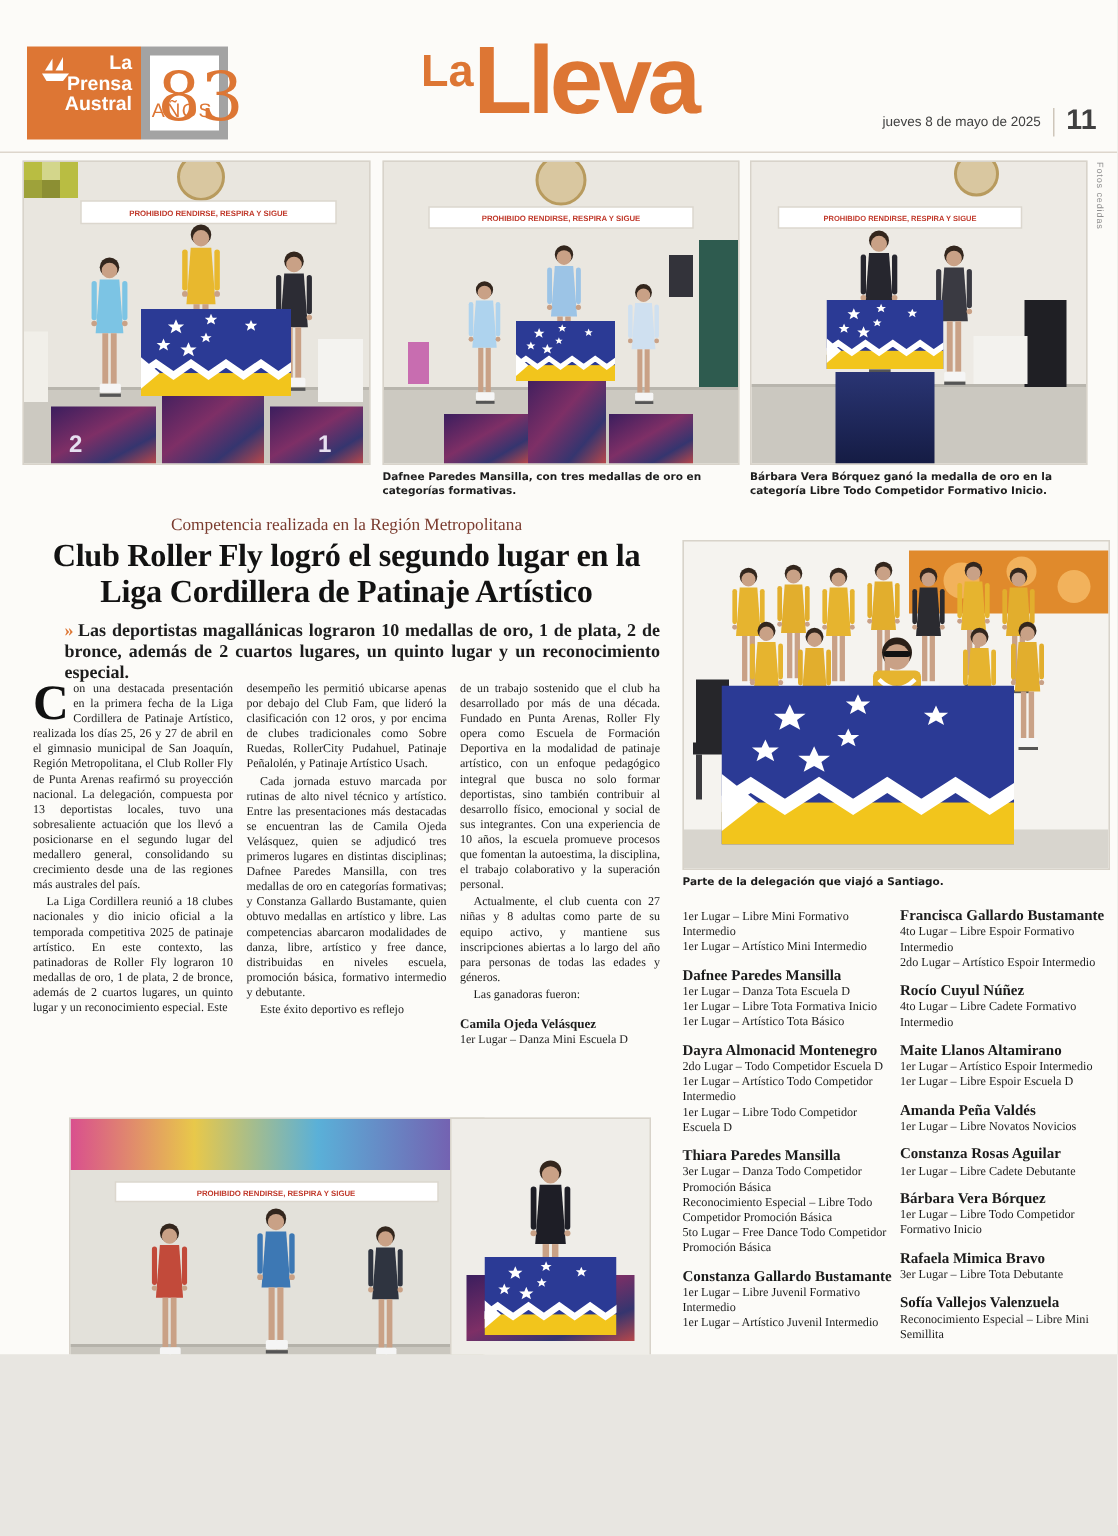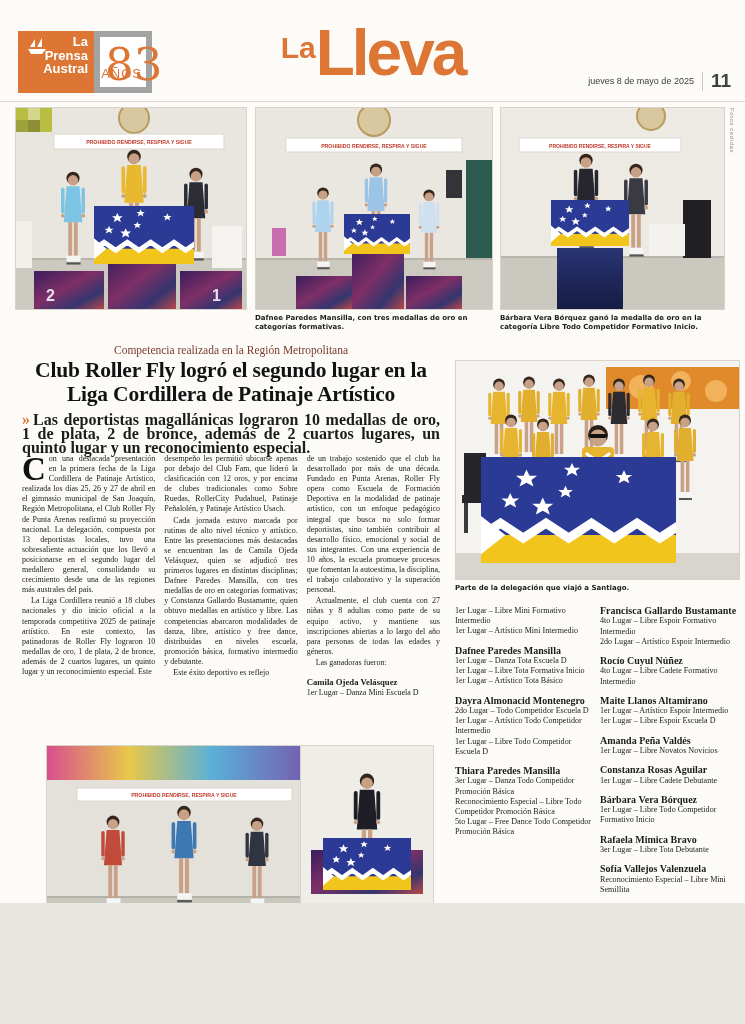--- a/index.html
+++ b/index.html
@@ -26,21 +26,21 @@
   
   figure{margin:0;position:absolute;}
   figure svg{display:block;border:1px solid #d8d3ca;background:#e9e6df;}
   figcaption{font-family:"DejaVu Sans",sans-serif;font-weight:bold;font-size:7px;line-height:9px;color:#1d1d1d;margin-top:4px;}
   .credit{position:absolute;left:729px;top:108px;height:110px;writing-mode:vertical-rl;
           font-family:"Liberation Sans",sans-serif;font-size:6px;color:#8d8d8d;letter-spacing:.6px;}
   
   .ahead{position:absolute;left:22px;top:344px;width:418px;text-align:center;}
   .kicker{font-size:11.5px;color:#7a3b2e;margin-bottom:2px;}
   .headline{font-size:21.5px;line-height:24px;font-weight:bold;color:#121212;letter-spacing:-.2px;}
-  .deck{margin-top:7px;text-align:justify;font-size:16px;line-height:14px;font-weight:bold;color:#1c1c1c;}
+  .deck{margin-top:7px;text-align:justify;font-size:12px;line-height:14px;font-weight:bold;color:#1c1c1c;margin-left:21px;}
   .deck .mark{color:#dd7634;padding-right:3px;}
   
   .cols{position:absolute;left:22px;top:454px;width:418px;height:291px;display:flex;gap:9px;overflow:hidden;}
   .col{flex:1;font-size:8px;line-height:10.1px;text-align:justify;color:#1b1b1b;}
   .col p{margin:0;}
   .col p+p{text-indent:9px;margin-top:1px;}
   .dc{float:left;font-size:33px;line-height:26px;font-weight:bold;padding:2px 3px 0 0;color:#111;}
   .lead-name{font-weight:bold;font-size:8.7px;margin-top:9px;}
   .lead-res{margin-top:1px;}
   
@@ -271,20 +271,25 @@
       <div class="wres">2do Lugar – Todo Competidor Escuela D</div>
       <div class="wres">1er Lugar – Artístico Todo Competidor Intermedio</div>
       <div class="wres">1er Lugar – Libre Todo Competidor Escuela D</div>
     </div>
     <div class="wblock">
       <div class="wname">Thiara Paredes Mansilla</div>
       <div class="wres">3er Lugar – Danza Todo Competidor Promoción Básica</div>
       <div class="wres">Reconocimiento Especial – Libre Todo Competidor Promoción Básica</div>
       <div class="wres">5to Lugar – Free Dance Todo Competidor Promoción Básica</div>
     </div>
+    <div class="wblock">
+      <div class="wname">Constanza Gallardo Bustamante</div>
+      <div class="wres">1er Lugar – Libre Juvenil Formativo Intermedio</div>
+      <div class="wres">1er Lugar – Artístico Juvenil Intermedio</div>
+    </div>
   </div>
 
   <div class="wcol" style="left:600px;width:138px;">
     <div class="wblock">
       <div class="wname">Francisca Gallardo Bustamante</div>
       <div class="wres">4to Lugar – Libre Espoir Formativo Intermedio</div>
       <div class="wres">2do Lugar – Artístico Espoir Intermedio</div>
     </div>
     <div class="wblock">
       <div class="wname">Rocío Cuyul Núñez</div>

